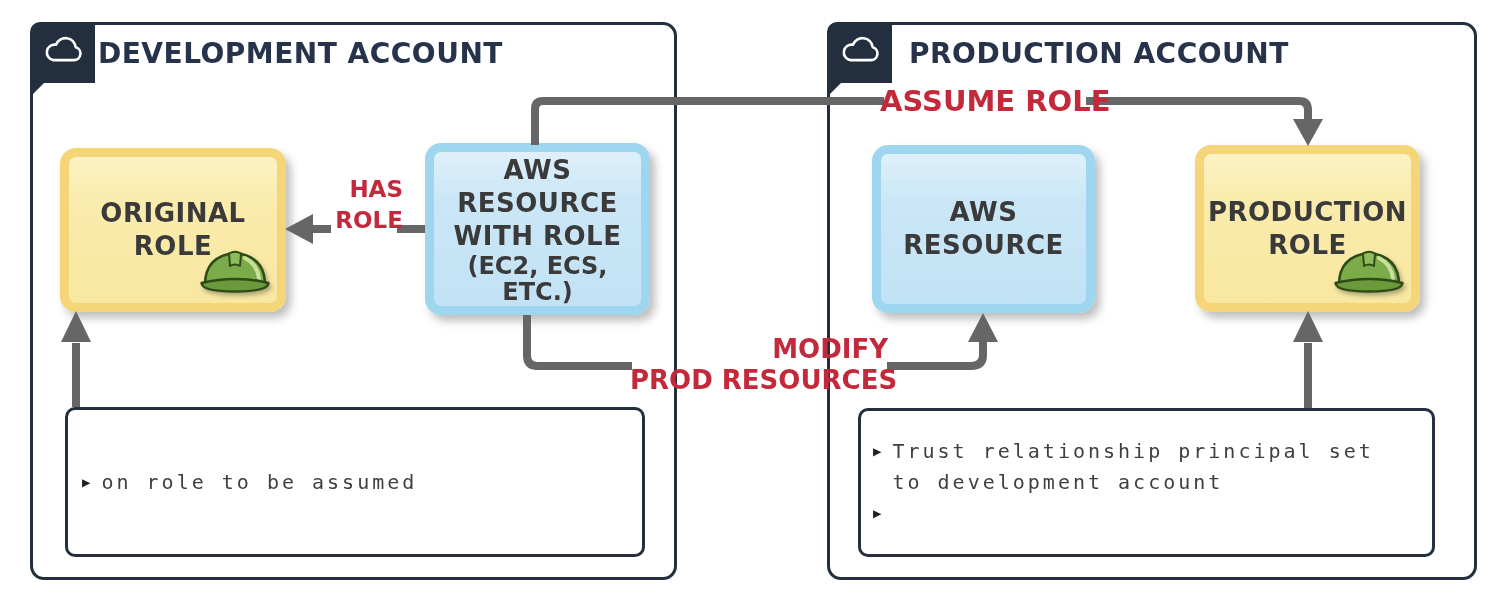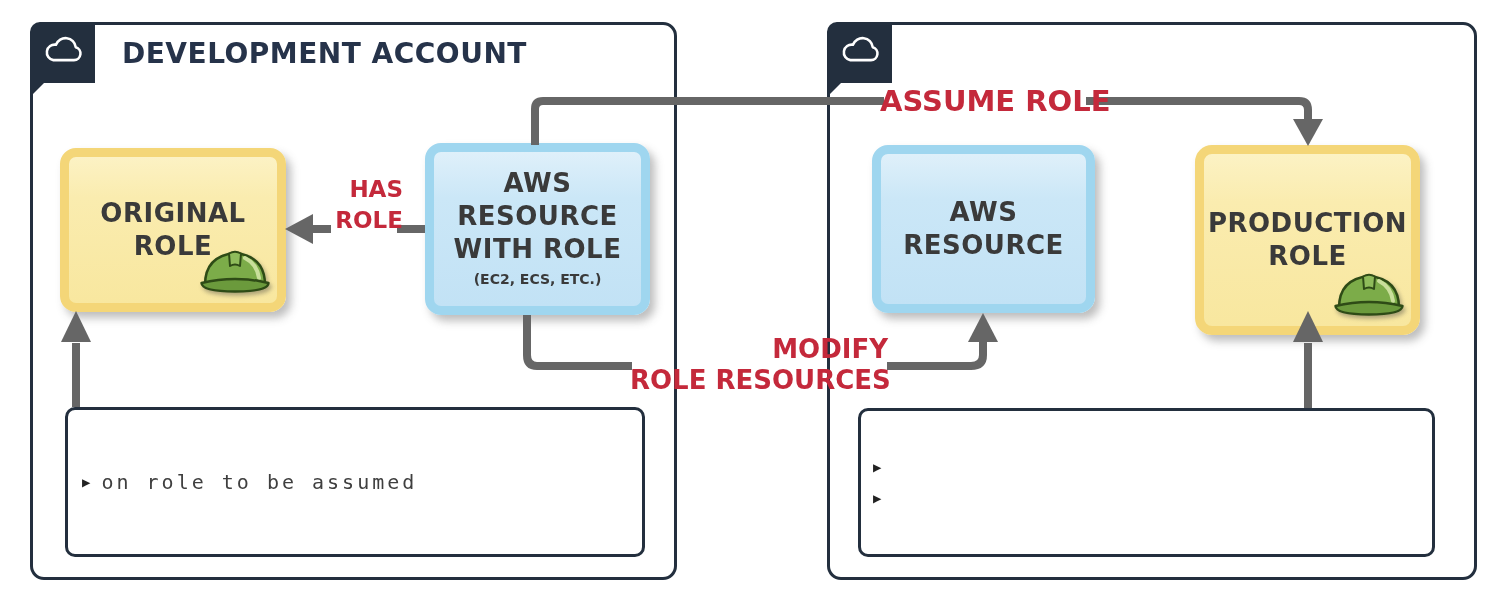--- a/index.html
+++ b/index.html
@@ -20,37 +20,37 @@
   .acct-badge{position:absolute;width:65px;height:61px;background:var(--navy);
               border-radius:10px 0 0 0;display:flex;align-items:center;justify-content:center;z-index:5;}
   .acct-badge.dev{left:30px;top:22px;}
   .acct-badge.prod{left:827px;top:22px;}
   .badge-tail{position:absolute;width:0;height:0;border-top:14px solid var(--navy);
               border-right:14px solid transparent;z-index:5;}
   .badge-tail.dev{left:30px;top:83px;}
   .badge-tail.prod{left:827px;top:83px;}
   .acct-title{position:absolute;font-size:28px;font-weight:bold;color:#26334A;
               letter-spacing:.5px;z-index:5;white-space:nowrap;}
-  .acct-title.dev{left:122px;top:37px;}
+  .acct-title.dev{left:98px;top:37px;}
   .acct-title.prod{left:909px;top:37px;}
 
   
   .node{position:absolute;border-radius:16px;display:flex;flex-direction:column;
         align-items:center;justify-content:center;z-index:2;
         box-shadow:5px 6px 9px rgba(70,70,70,.35);text-align:center;}
   .node .lbl{font-size:26px;font-weight:bold;color:var(--text-dark);line-height:33px;letter-spacing:.5px;}
-  .node .lbl.small{font-size:14px;line-height:26px;letter-spacing:0;}
+  .node .lbl.small{font-size:24px;line-height:26px;letter-spacing:0;}
   .node.yellow{border:9px solid var(--yellow-border);
         background:linear-gradient(180deg,#FCF2C4 0%,var(--yellow-fill) 28%,#F8E79F 100%);}
   .node.blue{border:9px solid var(--blue-border);
         background:linear-gradient(180deg,#DFF0FA 0%,var(--blue-fill) 30%,#C2E2F5 100%);}
   .node.original-role{left:60px;top:148px;width:226px;height:164px;}
   .node.with-role{left:425px;top:143px;width:225px;height:172px;}
   .node.aws-res{left:872px;top:145px;width:223px;height:168px;}
-  .node.prod-role{left:1195px;top:145px;width:225px;height:190px;border-radius:17px;}
+  .node.prod-role{left:1195px;top:145px;width:225px;height:167px;}
   .hat{position:absolute;right:5px;bottom:2px;z-index:3;filter:drop-shadow(2px 3px 2px rgba(60,60,60,.4));}
 
   
   .note{position:absolute;border:3px solid var(--navy);border-radius:10px;background:#fff;
         z-index:2;display:flex;flex-direction:column;justify-content:center;
         font-family:"DejaVu Sans Mono","Liberation Mono",monospace;
         font-size:20px;letter-spacing:3px;line-height:31px;color:var(--note-text);}
   .note.dev{left:65px;top:407px;width:580px;height:150px;padding:0 14px;}
   .note.prod{left:858px;top:408px;width:577px;height:149px;padding:0 12px;}
   .note-item{display:flex;}
@@ -85,20 +85,21 @@
   <div class="acct-badge prod">
     <span>
       <svg width="44" height="33" viewBox="0 0 48 36">
         <path d="M13.5 28.5 h22.5 a7.2 7.2 0 0 0 1.9 -14.1 a11.2 11.2 0 0 0 -21.6 -2.7 A8.2 8.2 0 0 0 13.5 28.5 Z" fill="none" stroke="#ffffff" stroke-width="2.8" stroke-linejoin="round"></path>
       </svg>
     </span>
   </div>
   <div class="badge-tail prod"></div>
 
   <div class="acct-title dev">DEVELOPMENT ACCOUNT</div>
+  <div class="acct-title prod">PRODUCTION ACCOUNT</div>
 
   <div class="node yellow original-role">
     <div class="lbl">ORIGINAL</div>
     <div class="lbl">ROLE</div>
     <span class="hat">
       <svg width="74" height="54" viewBox="0 0 72 54">
         <path d="M6 42 Q6 13 36 10 Q66 13 66 42 Z" fill="#7CAC49" stroke="#2E4B16" stroke-width="2.5" stroke-linejoin="round"></path>
         <path d="M46 15 Q58 21 60 35" stroke="#C9DF9B" stroke-width="4" fill="none" stroke-linecap="round"></path>
         <path d="M30 10.5 Q36 7 42 10.5 L41 23 Q36 20 31 23 Z" fill="#8FBC5B" stroke="#2E4B16" stroke-width="2" stroke-linejoin="round"></path>
         <path d="M2.5 40 Q36 32 69.5 40 Q69 48.5 36 48.5 Q3 48.5 2.5 40 Z" fill="#6B9A3C" stroke="#2E4B16" stroke-width="2.5" stroke-linejoin="round"></path>
@@ -136,20 +137,24 @@
       <span class="note-bullet">▶</span>
       <div class="note-lines">
         <div>on role to be assumed</div>
       </div>
     </div>
   </div>
 
   <div class="note prod">
     <div class="note-item">
       <span class="note-bullet">▶</span>
+      <div class="note-lines">
+        <div>Trust relationship principal set</div>
+        <div>to development account</div>
+      </div>
     </div>
     <div class="note-item">
       <span class="note-bullet">▶</span>
     </div>
   </div>
 
   <svg class="arrows" width="1502" height="608">
     <g stroke="#666666" stroke-width="8" fill="none">
 
       <path d="M311 229 H331"></path>
@@ -174,16 +179,16 @@
     </g>
   </svg>
 
   <div class="edge-label has-role">
     <div>HAS</div>
     <div>ROLE</div>
   </div>
   <div class="edge-label assume">ASSUME ROLE</div>
   <div class="edge-label modify">
     <div>MODIFY</div>
-    <div>ROLE RESOURCES</div>
+    <div>PROD RESOURCES</div>
   </div>
 
 </div>
 
 </body></html>

